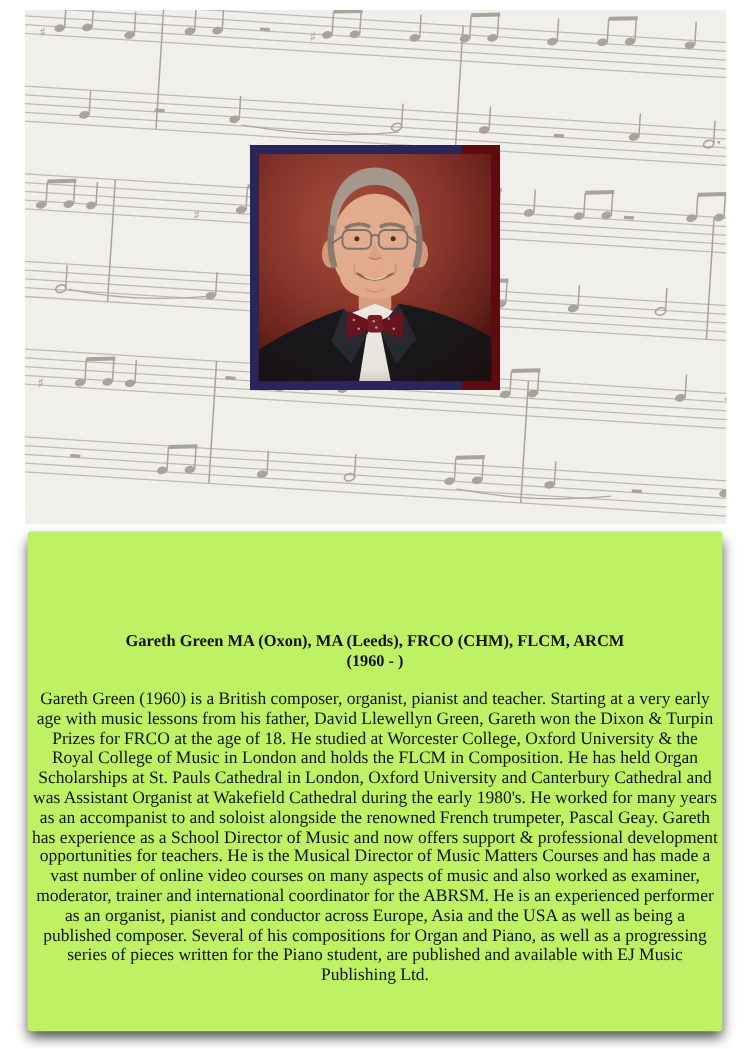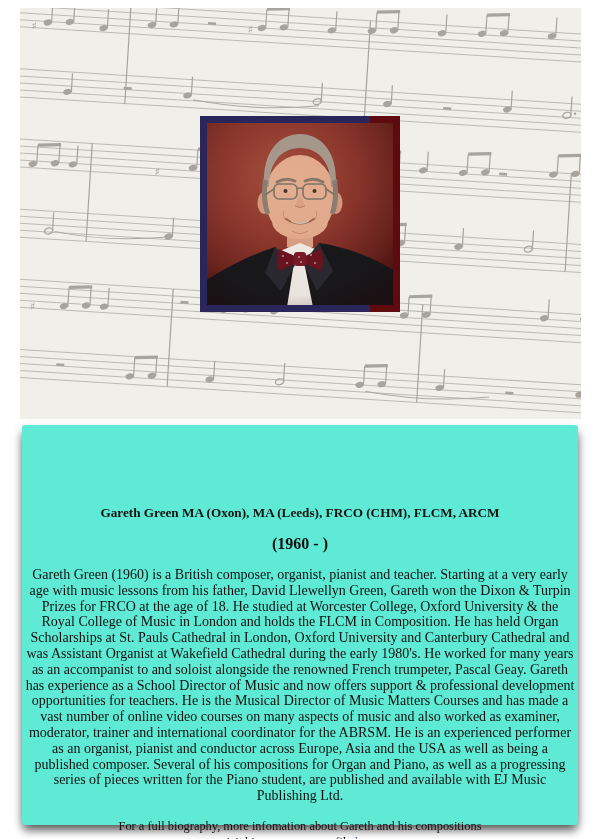--- a/index.html
+++ b/index.html
@@ -29,33 +29,33 @@
   }
   .portrait .navy-frame{
     position:absolute;left:0;top:0;width:170px;height:196px;
     border:7px solid #2b2659;border-right:none;box-sizing:border-box;z-index:3;
   }
   .portrait svg.photo{position:absolute;left:7px;top:7px;z-index:2;display:block;}
 
   
   .bio-card{
     position:absolute;left:22px;top:425px;width:556px;height:400px;
-    background:#5eead4;border-radius:3px;box-sizing:border-box;
+    background:#bef264;border-radius:3px;box-sizing:border-box;
     box-shadow:
       0 7px 9px -1px rgba(0,0,0,0.42),
       0 3px 14px rgba(0,0,0,0.10),
       -4px 5px 8px -4px rgba(0,0,0,0.25),
       4px 5px 8px -4px rgba(0,0,0,0.25);
     text-align:center;color:#111111;
   }
   .bio-title{
     margin:80px 6px 0 6px;font-size:13.2px;font-weight:bold;line-height:16px;
   }
   .bio-years{
-    margin:15px;font-size:16px;font-weight:bold;line-height:16px;
+    margin:0;font-size:13px;font-weight:bold;line-height:16px;
   }
   .bio-body{
     width:552px;margin:15px auto 0 auto;font-size:14px;line-height:15.8px;
   }
   .bio-footer{
     margin:15px auto 0 auto;font-size:12.4px;line-height:15.8px;
   }
   .profile-link{color:#4a6fba;text-decoration:underline;cursor:pointer;}
 </style>
 </head>
@@ -330,19 +330,15 @@
       <path d="M85,108 Q93,113 101,108" stroke="#c98f72" stroke-width="1" fill="none"></path>
       <rect width="186" height="182" fill="url(#vign)"></rect>
     </svg>
     <div class="navy-frame"></div>
   </div>
 
   <div class="bio-card">
     <h3 class="bio-title">Gareth Green MA (Oxon), MA (Leeds), FRCO (CHM), FLCM, ARCM</h3>
     <div class="bio-years">(1960 - )</div>
     <p class="bio-body">Gareth Green (1960) is a British composer, organist, pianist and teacher. Starting at a very early age with music lessons from his father, David Llewellyn Green, Gareth won the Dixon &amp; Turpin Prizes for FRCO at the age of 18. He studied at Worcester College, Oxford University &amp; the Royal College of Music in London and holds the FLCM in Composition. He has held Organ Scholarships at St. Pauls Cathedral in London, Oxford University and Canterbury Cathedral and was Assistant Organist at Wakefield Cathedral during the early 1980's. He worked for many years as an accompanist to and soloist alongside the renowned French trumpeter, Pascal Geay. Gareth has experience as a School Director of Music and now offers support &amp; professional development opportunities for teachers. He is the Musical Director of Music Matters Courses and has made a vast number of online video courses on many aspects of music and also worked as examiner, moderator, trainer and international coordinator for the ABRSM. He is an experienced performer as an organist, pianist and conductor across Europe, Asia and the USA as well as being a published composer. Several of his compositions for Organ and Piano, as well as a progressing series of pieces written for the Piano student, are published and available with EJ Music Publishing Ltd.</p>
-    <p class="bio-footer">
-      <span>For a full biography, more infomation about Gareth and his compositions</span><br>
-      <span>visit his composers profile </span><a href="#" class="profile-link">here</a><span>.</span>
-    </p>
   </div>
 
 </div>
 
 </body></html>

